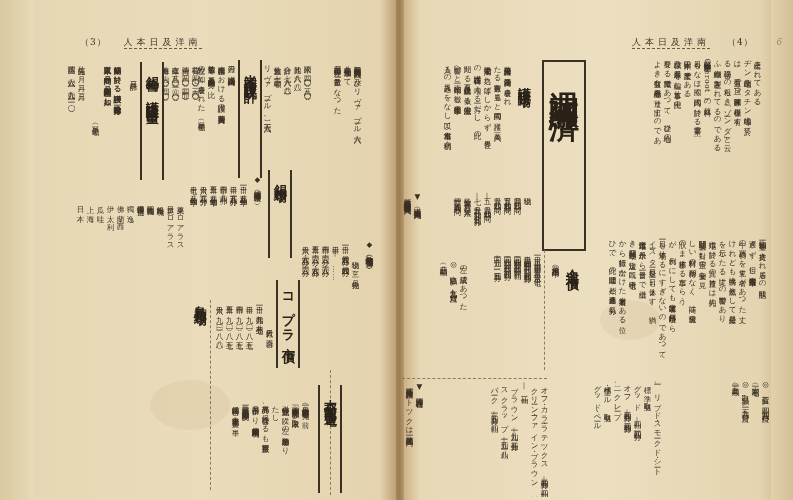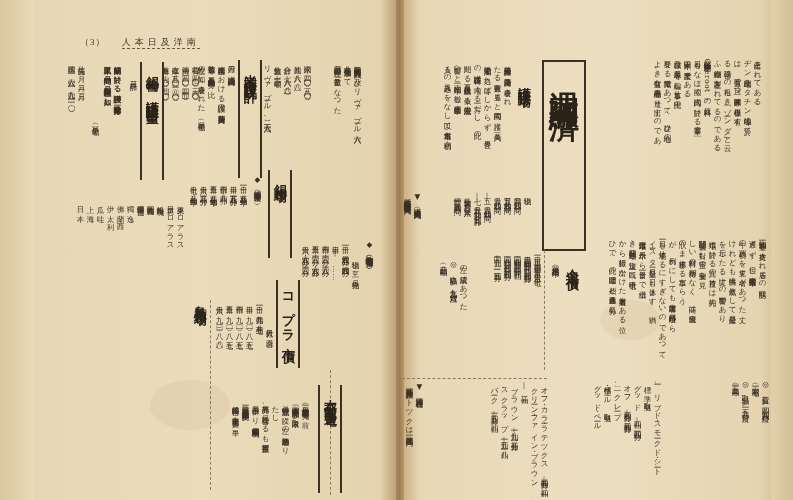--- a/index.html
+++ b/index.html
@@ -6,21 +6,21 @@
   body{width:793px;height:500px;overflow:hidden;background:#d9c9a4;font-family:"DejaVu Serif","Liberation Serif",serif;color:#3a3024;}
   .spread{position:relative;width:793px;height:500px;background:linear-gradient(90deg,#cdb892 0px,#e6d7b4 30px,#eadcbb 200px,#e4d3ae 380px,#b89c6e 398px,#c9ad80 402px,#e7d8b6 420px,#ecdfc0 600px,#e4d4b0 760px,#d7c39c 775px,#cbb48c 793px);}
   .page{position:absolute;top:0;height:500px;}
   .page.left{left:0;width:398px;}
   .page.right{left:402px;width:391px;}
   .gutter{position:absolute;left:396px;top:0;width:8px;height:500px;background:linear-gradient(90deg,rgba(90,60,30,.25),rgba(120,80,40,.45),rgba(90,60,30,.2));}
   .edge-left{position:absolute;left:0;top:0;width:34px;height:500px;background:linear-gradient(90deg,#d9c8a0,#e8dab8);}
   .edge-right{position:absolute;right:0;top:0;width:22px;height:500px;background:linear-gradient(90deg,#e2d1ab,#d3bf98);}
   .header{position:absolute;top:36px;font-size:9px;letter-spacing:4px;color:#3c3226;}
   .header .title{border-bottom:1px dashed #6a5a40;padding-bottom:1px;}
-  .left .header{left:70px;font-family:Liberation Serif, serif;}
+  .left .header{left:70px;}
   .right .header{left:230px;}
   .header .num{margin:0 10px;letter-spacing:1px;}
   .hand{color:#9a8a70;font-style:italic;margin-left:6px;}
   .col{position:absolute;writing-mode:vertical-rl;font-size:7.5px;line-height:10px;letter-spacing:0.5px;color:#3a3024;overflow:hidden;}
   .col.b{font-weight:bold;}
   .box-title{position:absolute;writing-mode:vertical-rl;font-weight:bold;color:#2a2218;border-left:2px solid #3a3024;border-right:2px solid #3a3024;padding:4px 2px;}
   .big{font-size:30px;letter-spacing:6px;line-height:34px;border:2px double #3a3024;padding:6px 3px;}
   .mid{font-size:13px;letter-spacing:3px;line-height:16px;}
   .rule-v{position:absolute;width:0;border-left:1px dashed #8a7a60;}
   .rule-h{position:absolute;height:0;border-top:1px dashed #8a7a60;}
@@ -140,20 +140,25 @@
       <div>獨　逸</div>
       <div>佛　蘭　西</div>
       <div>伊　太　利</div>
       <div>瓜　哇</div>
       <div>上　海</div>
       <div>日　本</div>
     </div>
   </div>
 
   <div class="page right">
+    <div class="header">
+      <span class="title">人本日及洋南</span>
+      <span class="num">（4）</span>
+      <span class="hand">6</span>
+    </div>
 
     <div class="col" style="left:230px;top:55px;height:185px;width:130px;">
       <div>産出されてある。</div>
       <div>ヂン山地及びタチン山地等に於て</div>
       <div>は、有益で且つ興味深き模様を有す</div>
       <div>る場合ひの粗らき「ゾーンダ」と云</div>
       <div>ふ織物が製産されてるのである。</div>
       <div>蒔影民族物産（Cheroot）の原料は</div>
       <div>今日もなほ國く國内に於ける需要土</div>
       <div>民本來の產業である。</div>

